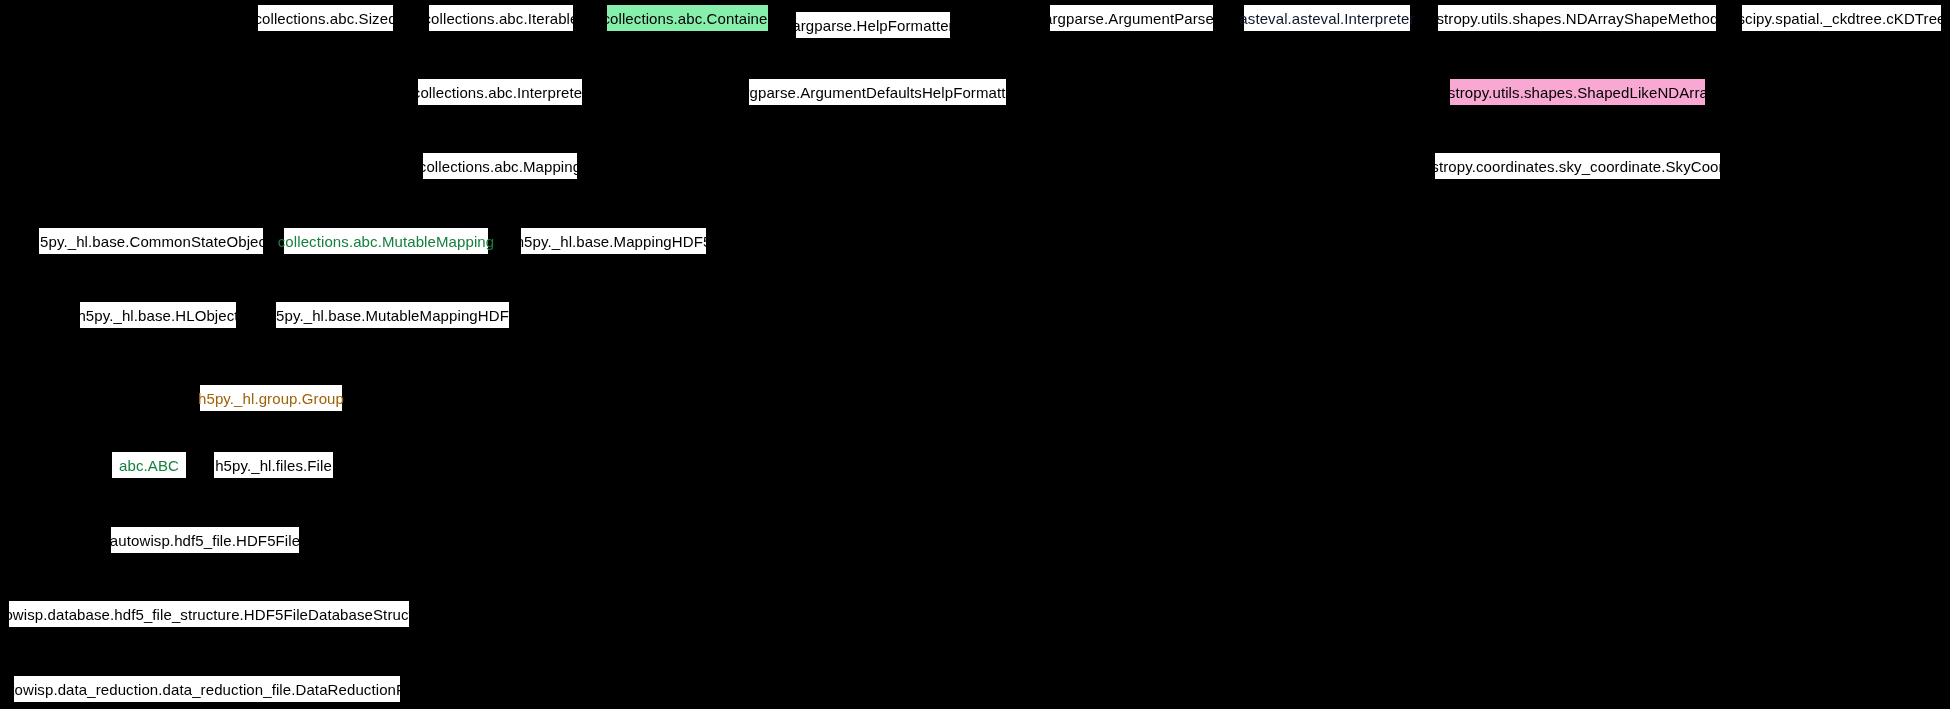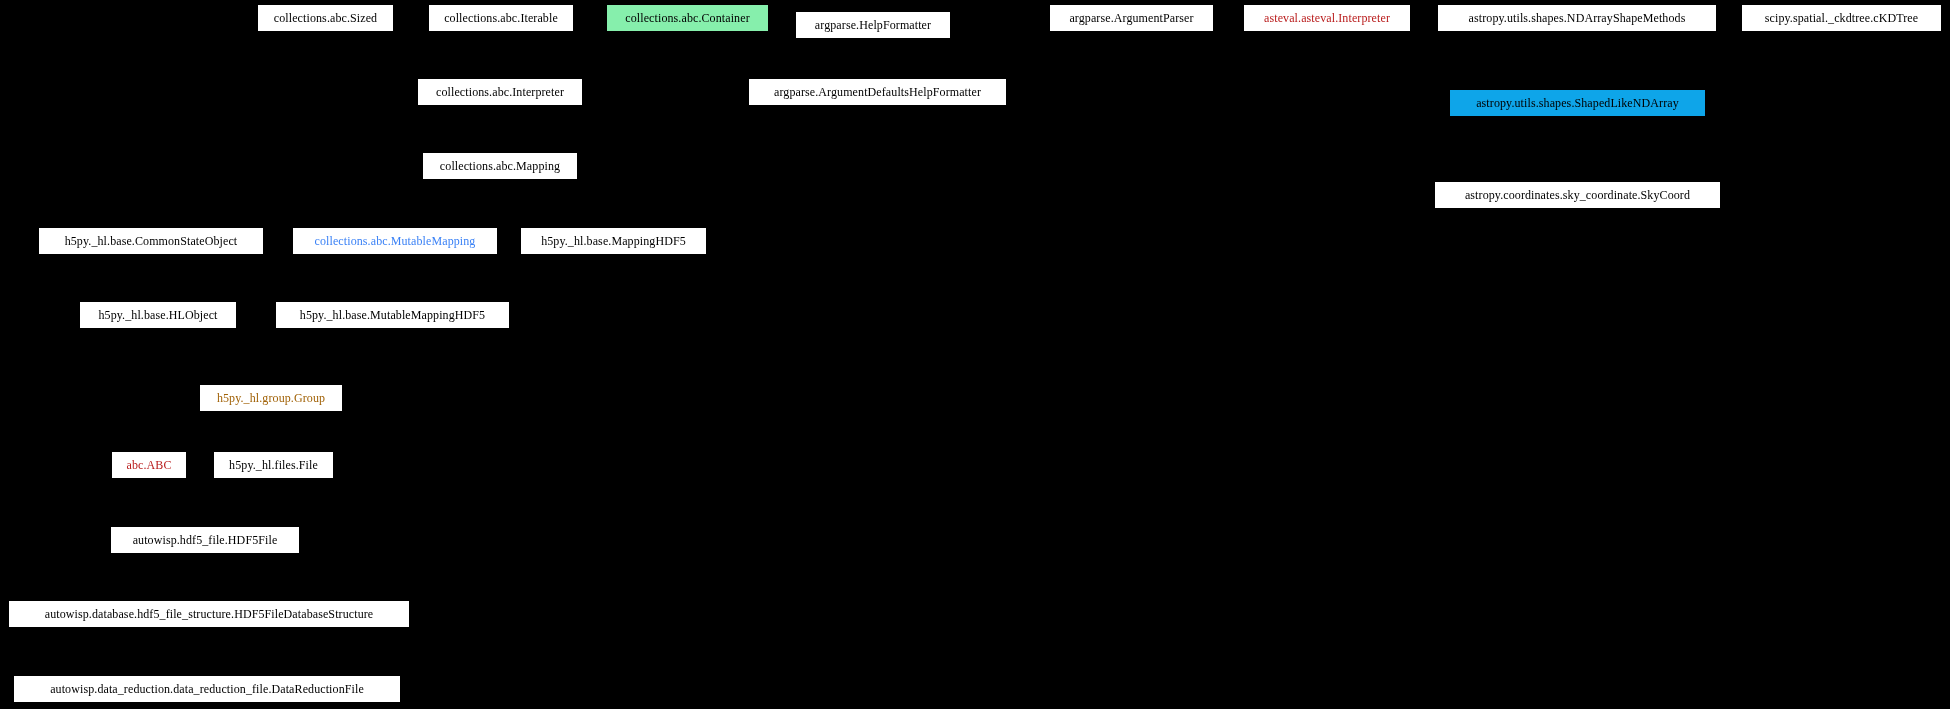--- a/index.html
+++ b/index.html
@@ -15,30 +15,29 @@
     background: #000000;
     overflow: hidden;
     font-family: "Liberation Sans", sans-serif;
   }
   .node {
     position: absolute;
     box-sizing: border-box;
     background: #ffffff;
     border: 1px solid #000000;
     color: #000000;
-    font-size: 12px;
+    font-size: 15px;
     line-height: 1;
     height: 28px;
     display: flex;
     align-items: center;
     justify-content: center;
     white-space: nowrap;
     padding: 0 11px;
     letter-spacing: 0.1px;
-    font-family: Liberation Serif, serif;
   }
   .node-label {
     display: block;
     pointer-events: none;
   }
 </style>
 </head>
 <body>
 
 <div id="canvas" style="width: 1950px; height: 709px; background: rgb(0, 0, 0);">
@@ -50,63 +49,63 @@
     </div>
     <div class="node" style="left: 606px; top: 4px; width: 163px; background: #86efac; border-color: rgb(0, 0, 0); color: rgb(0, 0, 0);">
       <span class="node-label">collections.abc.Container</span>
     </div>
     <div class="node" style="left: 795px; top: 11px; width: 156px; background: rgb(255, 255, 255); border-color: rgb(0, 0, 0); color: rgb(0, 0, 0);">
       <span class="node-label">argparse.HelpFormatter</span>
     </div>
     <div class="node" style="left: 1049px; top: 4px; width: 165px; background: rgb(255, 255, 255); border-color: rgb(0, 0, 0); color: rgb(0, 0, 0);">
       <span class="node-label">argparse.ArgumentParser</span>
     </div>
-    <div class="node" style="left: 1243px; top: 4px; width: 168px; background: rgb(255, 255, 255); border-color: rgb(0, 0, 0); color: #b91c1c;">
+    <div class="node" style="left: 1243px; top: 4px; width: 168px; background: rgb(255, 255, 255); border-color: rgb(0, 0, 0); color: #0f172a;">
       <span class="node-label">asteval.asteval.Interpreter</span>
     </div>
     <div class="node" style="left: 1437px; top: 4px; width: 280px; background: rgb(255, 255, 255); border-color: rgb(0, 0, 0); color: rgb(0, 0, 0);">
       <span class="node-label">astropy.utils.shapes.NDArrayShapeMethods</span>
     </div>
     <div class="node" style="left: 1741px; top: 4px; width: 201px; background: rgb(255, 255, 255); border-color: rgb(0, 0, 0); color: rgb(0, 0, 0);">
       <span class="node-label">scipy.spatial._ckdtree.cKDTree</span>
     </div>
     <div class="node" style="left: 417px; top: 78px; width: 166px; background: rgb(255, 255, 255); border-color: rgb(0, 0, 0); color: rgb(0, 0, 0);">
       <span class="node-label">collections.abc.Interpreter</span>
     </div>
     <div class="node" style="left: 748px; top: 78px; width: 259px; background: rgb(255, 255, 255); border-color: rgb(0, 0, 0); color: rgb(0, 0, 0);">
       <span class="node-label">argparse.ArgumentDefaultsHelpFormatter</span>
     </div>
-    <div class="node" style="left: 1449px; top: 78px; width: 257px; background: #0ea5e9; border-color: rgb(0, 0, 0); color: rgb(0, 0, 0); margin-top: 11px;">
+    <div class="node" style="left: 1449px; top: 78px; width: 257px; background: #f9a8d4; border-color: rgb(0, 0, 0); color: rgb(0, 0, 0);">
       <span class="node-label">astropy.utils.shapes.ShapedLikeNDArray</span>
     </div>
     <div class="node" style="left: 422px; top: 152px; width: 156px; background: rgb(255, 255, 255); border-color: rgb(0, 0, 0); color: rgb(0, 0, 0);">
       <span class="node-label">collections.abc.Mapping</span>
     </div>
-    <div class="node" style="left: 1434px; top: 152px; width: 287px; background: rgb(255, 255, 255); border-color: rgb(0, 0, 0); color: rgb(0, 0, 0); margin-top: 29px;">
+    <div class="node" style="left: 1434px; top: 152px; width: 287px; background: rgb(255, 255, 255); border-color: rgb(0, 0, 0); color: rgb(0, 0, 0);">
       <span class="node-label">astropy.coordinates.sky_coordinate.SkyCoord</span>
     </div>
     <div class="node" style="left: 38px; top: 227px; width: 226px; background: rgb(255, 255, 255); border-color: rgb(0, 0, 0); color: rgb(0, 0, 0); text-align: center;">
       <span class="node-label">h5py._hl.base.CommonStateObject</span>
     </div>
-    <div class="node" style="left: 292px; top: 227px; width: 206px; background: rgb(255, 255, 255); border-color: rgb(0, 0, 0); color: #3b82f6; align-items: center;">
+    <div class="node" style="left: 283px; top: 227px; width: 206px; background: rgb(255, 255, 255); border-color: rgb(0, 0, 0); color: #15803d; align-items: center;">
       <span class="node-label">collections.abc.MutableMapping</span>
     </div>
     <div class="node" style="left: 520px; top: 227px; width: 187px; background: rgb(255, 255, 255); border-color: rgb(0, 0, 0); color: rgb(0, 0, 0);">
       <span class="node-label">h5py._hl.base.MappingHDF5</span>
     </div>
     <div class="node" style="left: 79px; top: 301px; width: 158px; background: rgb(255, 255, 255); border-color: rgb(0, 0, 0); color: rgb(0, 0, 0);">
       <span class="node-label">h5py._hl.base.HLObject</span>
     </div>
     <div class="node" style="left: 275px; top: 301px; width: 235px; background: rgb(255, 255, 255); border-color: rgb(0, 0, 0); color: rgb(0, 0, 0); text-align: center;">
       <span class="node-label">h5py._hl.base.MutableMappingHDF5</span>
     </div>
     <div class="node" style="left: 199px; top: 384px; width: 144px; background: rgb(255, 255, 255); border-color: rgb(0, 0, 0); color: #a16207;">
       <span class="node-label">h5py._hl.group.Group</span>
     </div>
-    <div class="node" style="left: 111px; top: 451px; width: 76px; background: rgb(255, 255, 255); border-color: rgb(0, 0, 0); color: #b91c1c;">
+    <div class="node" style="left: 111px; top: 451px; width: 76px; background: rgb(255, 255, 255); border-color: rgb(0, 0, 0); color: #15803d;">
       <span class="node-label">abc.ABC</span>
     </div>
     <div class="node" style="left: 213px; top: 451px; width: 121px; background: rgb(255, 255, 255); border-color: rgb(0, 0, 0); color: rgb(0, 0, 0);">
       <span class="node-label">h5py._hl.files.File</span>
     </div>
     <div class="node" style="left: 110px; top: 526px; width: 190px; background: rgb(255, 255, 255); border-color: rgb(0, 0, 0); color: rgb(0, 0, 0);">
       <span class="node-label">autowisp.hdf5_file.HDF5File</span>
     </div>
     <div class="node" style="left: 8px; top: 600px; width: 402px; background: rgb(255, 255, 255); border-color: rgb(0, 0, 0); color: rgb(0, 0, 0);">
       <span class="node-label">autowisp.database.hdf5_file_structure.HDF5FileDatabaseStructure</span>

